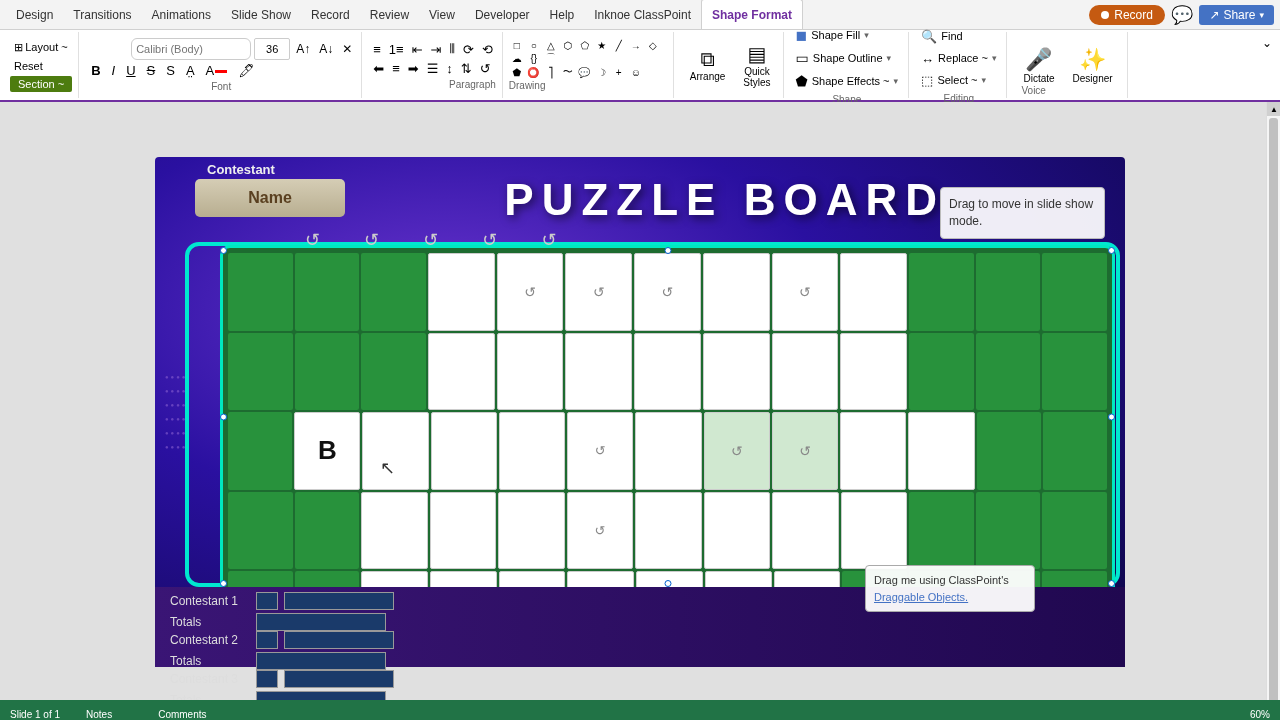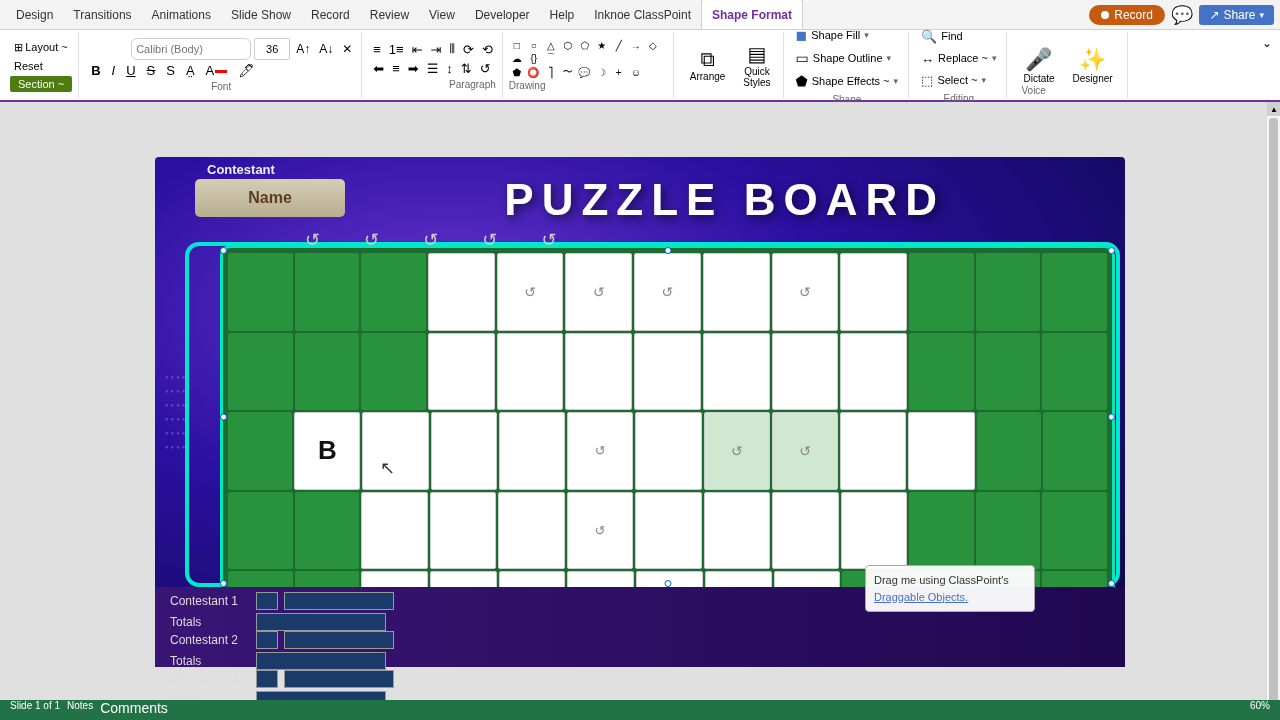--- a/index.html
+++ b/index.html
@@ -267,20 +267,23 @@
         ●●●●<br>●●●●<br>●●●●<br>●●●●<br>●●●●<br>●●●●
       </div>
 
       <div style="position:absolute; left:30px; top:85px; right:5px; bottom:80px; border:4px solid #00e8d0; border-radius:14px; pointer-events:none;"></div>
 
       <div class="pb-contestant-label">Contestant</div>
       <div class="pb-name-box">Name</div>
 
       <div class="pb-title">PUZZLE BOARD</div>
 
+      <div class="pb-drag-hint">
+        <span>Drag to move in slide show mode.</span>
+      </div>
 
       <div class="pb-rot-handles">
         <span class="pb-rot">↺</span>
         <span class="pb-rot">↺</span>
         <span class="pb-rot">↺</span>
         <span class="pb-rot">↺</span>
         <span class="pb-rot">↺</span>
       </div>
 
       <div class="pb-grid">
@@ -431,18 +434,18 @@
 
     <div style="position:absolute; right:0; top:0; bottom:0; width:14px; background:#f5f5f5; border-left:1px solid #ddd; display:flex; flex-direction:column;">
       <div style="width:14px;height:14px;background:#d0d0d0;display:flex;align-items:center;justify-content:center;font-size:8px;cursor:pointer;">▲</div>
       <div style="flex:1;margin:2px;background:#c0c0c0;border-radius:3px;cursor:pointer;"></div>
       <div style="width:14px;height:14px;background:#d0d0d0;display:flex;align-items:center;justify-content:center;font-size:8px;cursor:pointer;">▼</div>
     </div>
 
   </div>
 </div>
 
-<div style="height:20px; background:#217346; display:flex; align-items:flex-start; padding:0 10px; gap:7px; position:fixed; bottom:0; left:0; right:0;">
+<div style="height:20px; background:#217346; display:flex; align-items:flex-end; padding:0 10px; gap:26px; position:fixed; bottom:0; left:0; right:0;">
   <span style="color:#fff; font-size:10px;">Slide 1 of 1</span>
   <span style="color:#fff; font-size:10px; cursor:pointer;">Notes</span>
-  <span style="color:#fff; font-size:14px; cursor:pointer;">Comments</span>
+  <span style="color:#fff; font-size:10px; cursor:pointer;margin-left:20px;">Comments</span>
   <span style="margin-left:auto; color:#fff; font-size:10px;">60%</span>
 </div>
 
 </body></html>

